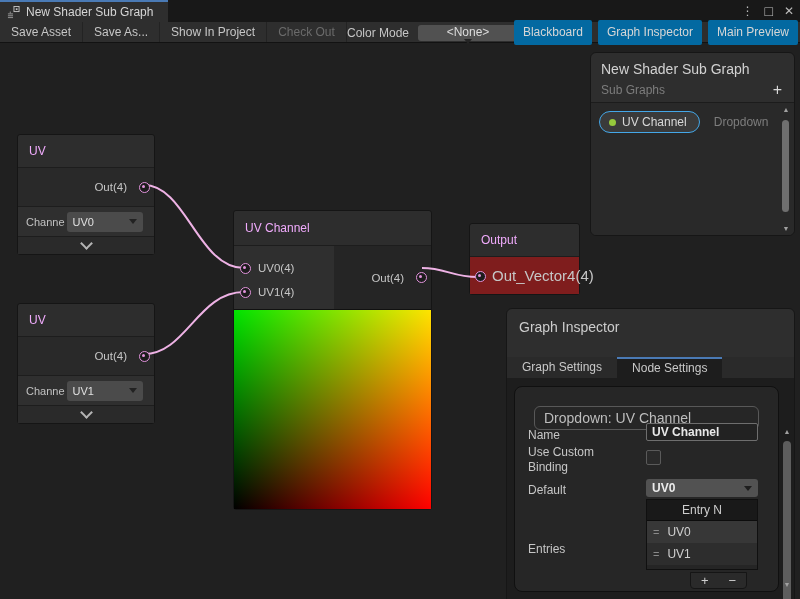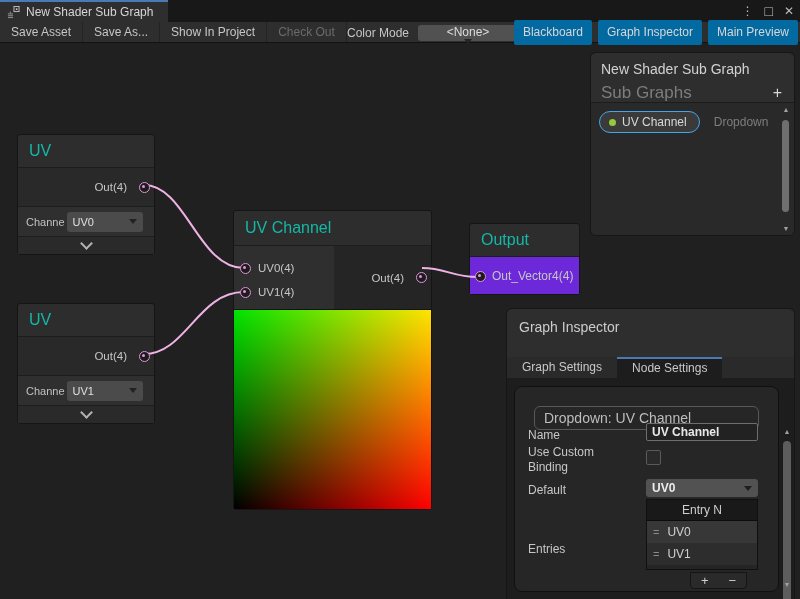--- a/index.html
+++ b/index.html
@@ -19,21 +19,21 @@
   .tbtn{padding:0 11px;height:20px;line-height:20px;border-right:1px solid #232323;white-space:nowrap;}
   .tbtn.disabled{color:var(--disabled_text,#6b6b6b);}
   .cmgroup{position:absolute;left:347px;top:0;height:21px;display:flex;align-items:center;gap:9px;}
   .cmselect{width:100px;height:16px;background:#515151;border-radius:3px;display:flex;align-items:center;
             justify-content:space-between;padding:0 23px;color:#dcdcdc;box-sizing:border-box;flex-direction:column;}
   .rightbtns{position:absolute;right:2px;top:0;height:21px;display:flex;align-items:center;gap:6px;}
   .rbtn{background:#0369a1;border-radius:2px;height:17px;line-height:17px;padding:4px 9px;color:#d6d6d6;white-space:nowrap;}
   .arrow-down{width:0;height:0;border-left:4px solid transparent;border-right:4px solid transparent;border-top:5px solid #252525;}
   
   .node{position:absolute;background:#2d2d2d;border:1px solid #151515;border-radius:3px;box-sizing:border-box;}
-  .nheader{height:32px;display:flex;align-items:center;padding:0 11px;font-size:16px;color:#14b8a6;border-bottom:1px solid #1d1d1d;}
+  .nheader{height:32px;display:flex;align-items:center;padding:0 11px;font-size:12px;color:#f0abfc;border-bottom:1px solid #1d1d1d;}
   #uvch .nheader{height:34px;}
   .uv-out-row{position:relative;height:38px;display:flex;align-items:center;justify-content:flex-end;
               padding-right:27px;font-size:11.5px;color:#c6c6c6;background:#292929;}
   .uv-ctrl{height:29px;border-top:1px solid #1d1d1d;display:flex;align-items:center;padding-left:8px;
            font-size:11px;color:#c2c2c2;background:#2f2f2f;}
   .nselect{margin-left:2px;width:76px;height:20px;background:#4b4b4b;border-radius:3px;display:flex;
            align-items:center;justify-content:space-between;padding:0 6px;box-sizing:border-box;color:#e0e0e0;font-size:11px;}
   .nselect .arrow-down{border-top-color:#222;}
   .nfoot{height:17px;border-top:1px solid #1d1d1d;display:flex;align-items:center;justify-content:center;background:#2a2a2a;}
   .chev{width:7px;height:7px;border-right:2px solid #b4b4b4;border-bottom:2px solid #b4b4b4;transform:rotate(45deg);margin-top:-4px;}
@@ -46,32 +46,32 @@
   .ports{display:flex;height:63px;}
   .pleft{width:100px;background:#2f2f2f;padding-top:10px;box-sizing:border-box;}
   .pin{position:relative;height:24px;display:flex;align-items:center;padding-left:24px;font-size:11.5px;color:#c6c6c6;}
   .pin .port{left:6px;top:7px;}
   .pright{flex:1;background:#252525;position:relative;display:flex;align-items:center;justify-content:flex-end;
           padding-right:27px;font-size:11.5px;color:#c6c6c6;}
   .pright .port{right:4px;top:26px;}
   .preview{height:199px;border-top:1px solid #111;
            background-image:linear-gradient(to right,#000,#ff0000),linear-gradient(to top,#000,#00e400);
            background-blend-mode:screen;}
-  .out-body{position:relative;display:flex;align-items:center;padding-left:22px;font-size:12px;color:#c6c6c6;height:37px;background:#6d28d9;}
+  .out-body{position:relative;display:flex;align-items:center;padding-left:22px;font-size:15px;color:#c6c6c6;height:37px;background:#7f1d1d;}
   .out-body .port{left:5px;top:14px;}
   
   #wires{position:absolute;left:0;top:0;width:800px;height:599px;z-index:2;pointer-events:none;}
   #wires path{fill:none;stroke:var(--wire_pink,#eeb2e5);stroke-width:2;}
   
   #blackboard{position:absolute;left:590px;top:52px;width:205px;height:184px;z-index:5;background:#2e2e2e;
               border:1px solid #161616;border-radius:6px;box-sizing:border-box;}
   .bbheader{padding:8px 10px 0;}
   .bbtitle{font-size:14px;color:#d2d2d2;}
   .bbsubrow{display:flex;justify-content:space-between;align-items:center;margin-top:6px;}
-  .bbsub{font-size:17px;color:#7d7d7d;}
+  .bbsub{font-size:12px;color:#7d7d7d;}
   .bbadd{color:#d8d8d8;font-size:16px;line-height:12px;margin-right:2px;}
   .bbcontent{position:absolute;left:0;right:0;top:49px;bottom:0;background:#292929;border-top:1px solid #1c1c1c;border-radius:0 0 6px 6px;}
   .bbrow{display:flex;align-items:center;gap:14px;padding:8px 0 0 8px;}
   .pill{height:22px;border:1px solid var(--selection_blue,#44a7e8);border-radius:12px;background:#3a3a3a;
         display:flex;align-items:center;gap:6px;padding:0 12px 0 9px;font-size:12px;color:#d8d8d8;box-sizing:border-box;}
   .dot{width:7px;height:7px;border-radius:50%;background:var(--green_dot,#96c93c);}
   .bbtype{font-size:12px;color:#7d7d7d;}
   .scroll{position:absolute;width:12px;}
   .bbscroll{right:2px;top:3px;bottom:3px;}
   .sarrow{position:absolute;left:0;width:12px;text-align:center;font-size:7px;color:#a0a0a0;}

